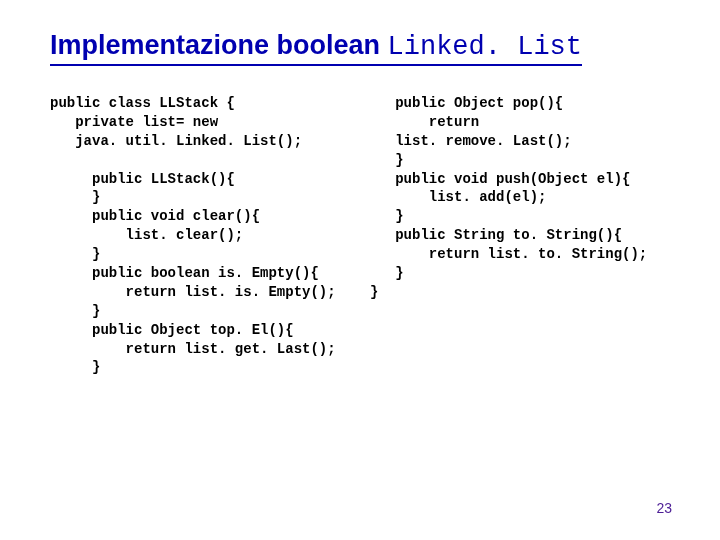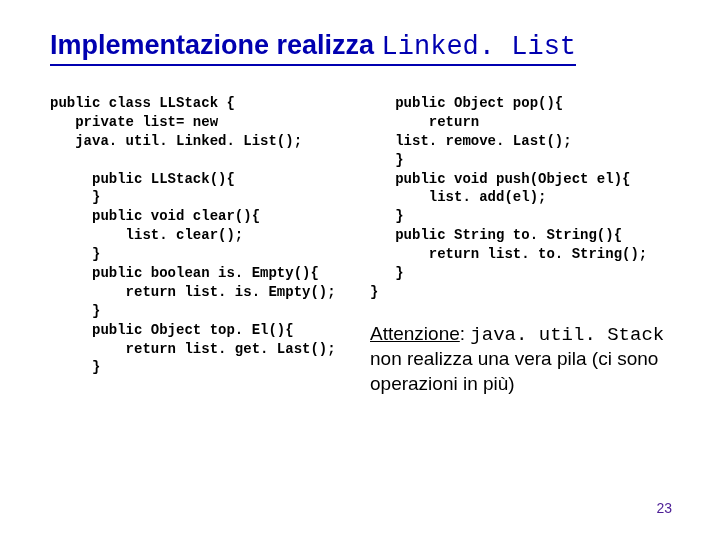--- a/index.html
+++ b/index.html
@@ -60,21 +60,21 @@
     font-size: 14px;
     color: #4c1d95;
   }
 </style>
 </head>
 <body>
 
 
 
 <h1 class="title">
-  <span>Implementazione realizza </span><span class="title-mono">Linked. List</span>
+  <span>Implementazione boolean </span><span class="title-mono">Linked. List</span>
 </h1>
 
 <div class="cols">
   <div class="col">
     <pre class="code">public class LLStack {
    private list= new
    java. util. Linked. List();
 
      public LLStack(){
      }
@@ -93,22 +93,19 @@
        return
    list. remove. Last();
    }
    public void push(Object el){
        list. add(el);
    }
    public String to. String(){
        return list. to. String();
    }
 }</pre>
-    <p class="note">
-      <span class="note-underline">Attenzione</span>: <span class="note-mono">java. util. Stack</span><span> non realizza una vera pila (ci sono operazioni in più)</span>
-    </p>
   </div>
 </div>
 
 <div class="pagenum">23</div>
 
 
 
 
 </body></html>

